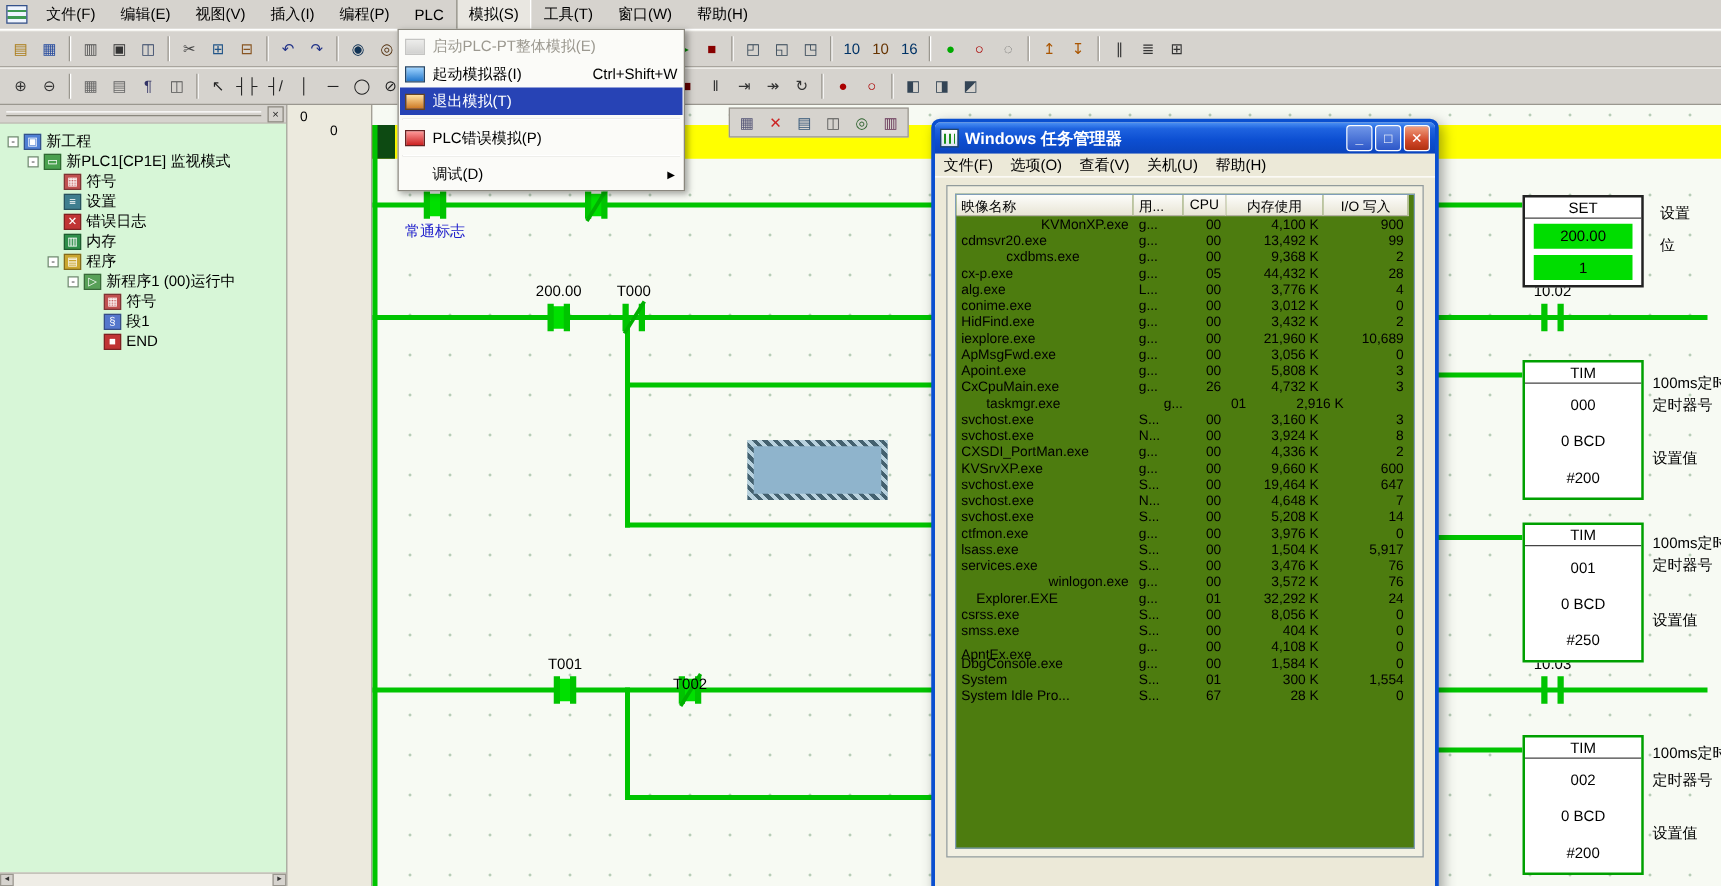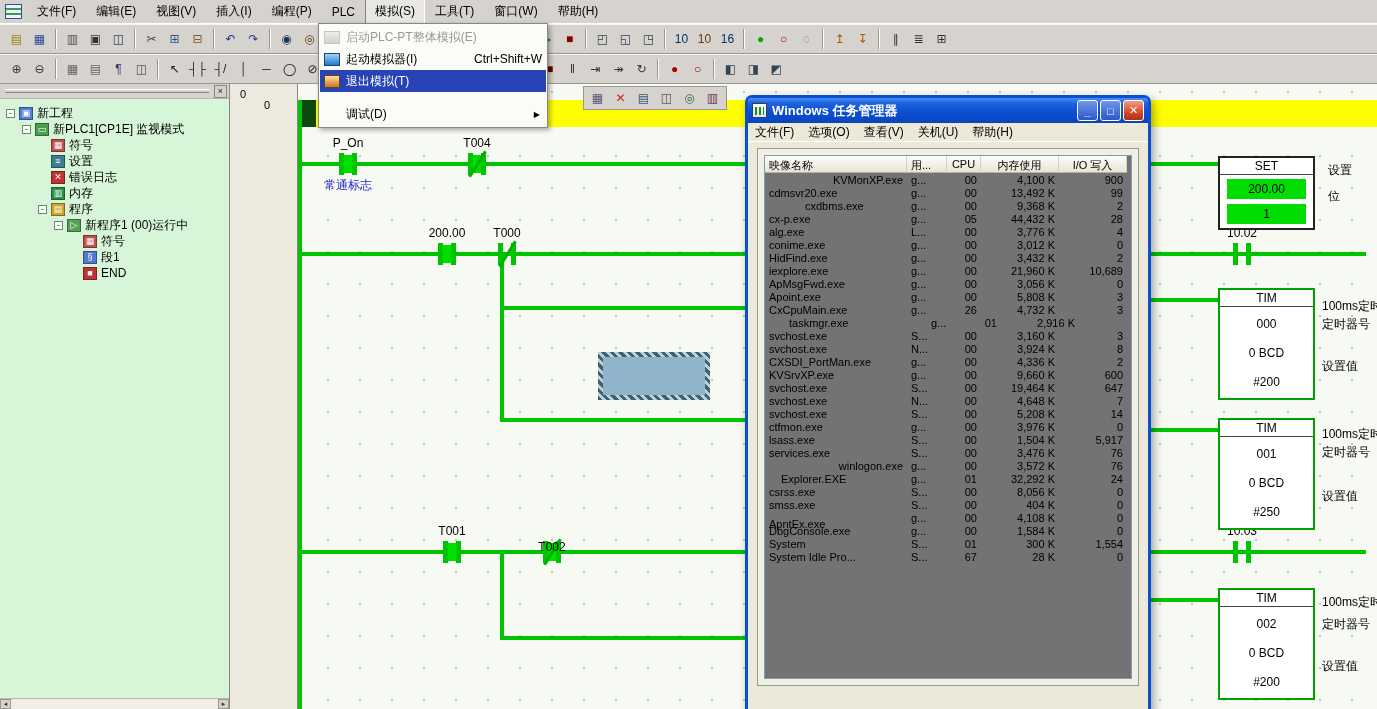--- a/index.html
+++ b/index.html
@@ -106,21 +106,21 @@
     justify-content:center;font-size:11px;color:#fff;background:linear-gradient(#6f96e8,#2d57c8)}
   .tmb.close{background:linear-gradient(#f0a080,#d2492a 60%,#b03010)}
   .tm-menu{display:flex;height:19px;align-items:center;background:#ece9d8;border-bottom:1px solid #fff;font-size:12px}
   .tm-menu div{padding:2px 7px;cursor:default}
   .tm-body{padding:6px 9px 0 9px}
   .tm-tabs{display:flex;margin-top:3px}
   .tm-tab{font-size:12px;padding:3px 9px 4px;background:#f0eee1;border:1px solid #919b9c;border-bottom:none;
     border-radius:4px 4px 0 0;margin-right:1px;position:relative;top:1px;cursor:default}
   .tm-tab.active{background:#fdfcf8;top:0;padding-bottom:5px;border-top:2px solid #e5953b}
   .tm-panel{border:1px solid #919b9c;background:#f2f0e2;padding:6px;height:538px}
-  .tm-list{border:1px solid #7f9db9;background:#737373;height:100%;overflow:hidden}
+  .tm-list{border:1px solid #7f9db9;background:#4d7c0f;height:100%;overflow:hidden}
   .tm-header{display:flex;height:17px}
   .tm-hcell{font-size:11px;padding:2px 4px;border-right:1px solid #d5d2c2;border-bottom:1px solid #b5b2a2;
     background:linear-gradient(#fdfdfb,#e8e5d5);white-space:nowrap;overflow:hidden;flex:none;cursor:default}
   .tm-row{display:flex;height:13px;align-items:center}
   .tm-cell{font-size:11px;padding:0 4px;white-space:nowrap;overflow:hidden;flex:none}
 </style>
 </head>
 <body>
 
 <div id="menubar">
@@ -425,20 +425,24 @@
     <div class="mitem">
       <span class="micon start-simulator-icon"></span>
       <span class="mlabel">起动模拟器(I)</span>
       <span class="mshort">Ctrl+Shift+W</span>
     </div>
     <div class="mitem hi">
       <span class="micon exit-simulation-icon"></span>
       <span class="mlabel">退出模拟(T)</span>
     </div>
     <div class="msep"></div>
+    <div class="mitem">
+      <span class="micon plc-error-simulation-icon"></span>
+      <span class="mlabel">PLC错误模拟(P)</span>
+    </div>
     <div class="msep"></div>
     <div class="mitem has-sub">
       <span class="micon empty"></span>
       <span class="mlabel">调试(D)</span>
     </div>
   </div>
 
 <div id="task-manager">
   <div class="tm-title">
     <span class="tm-icon"></span>

